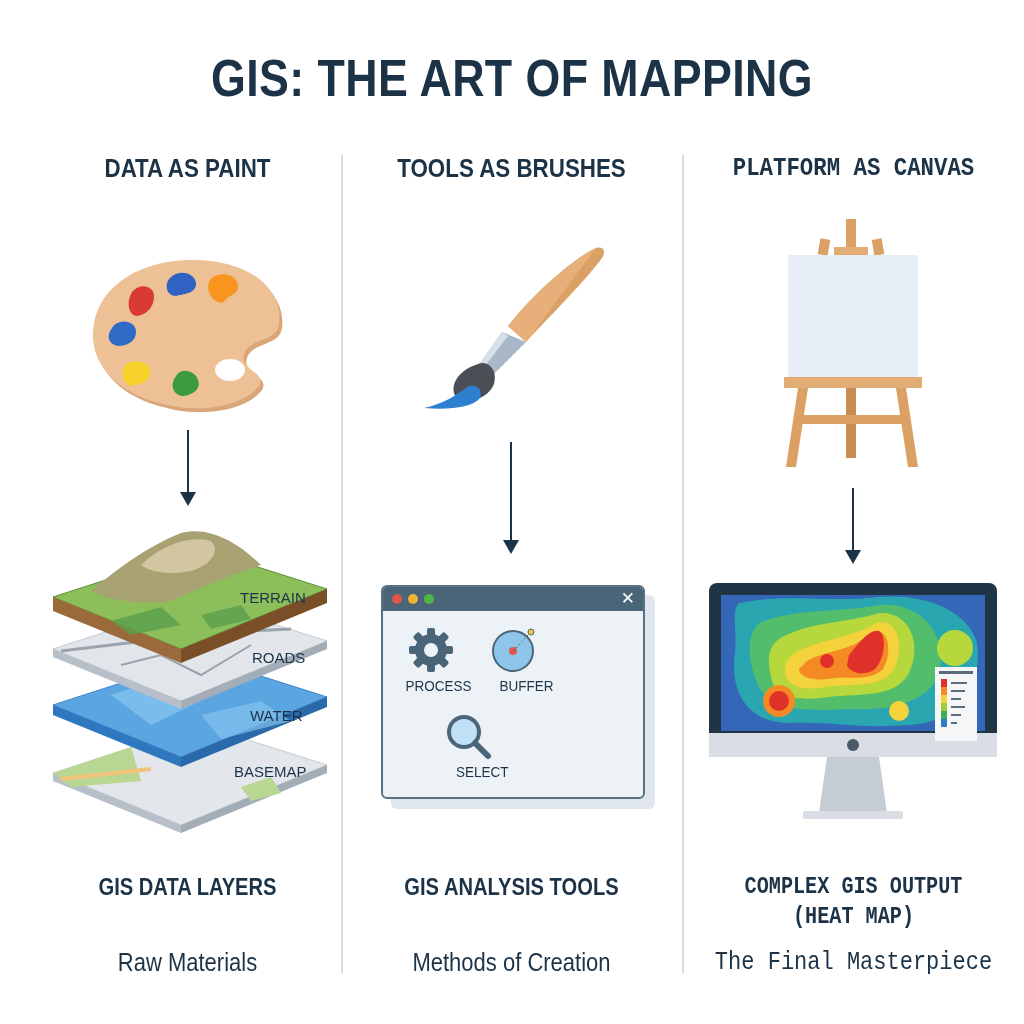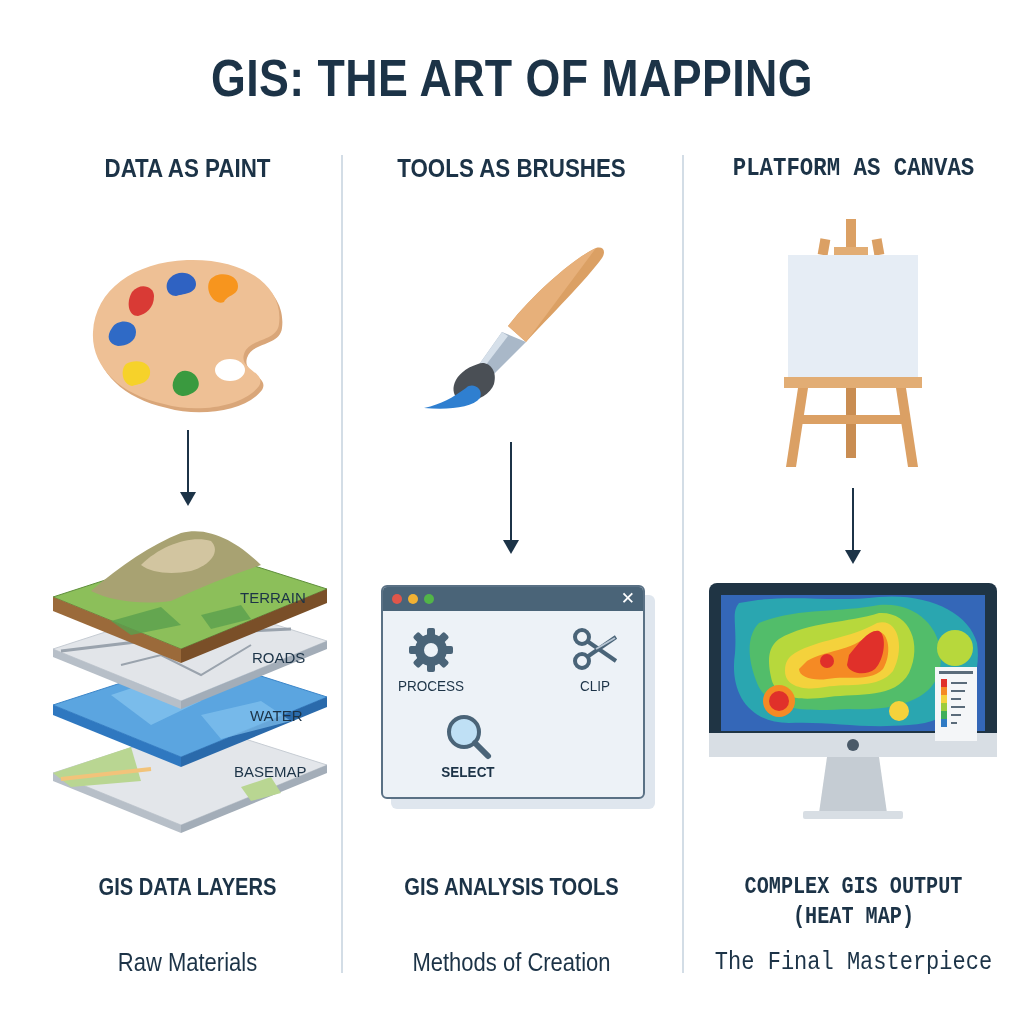--- a/index.html
+++ b/index.html
@@ -12,21 +12,21 @@
   .col-sub{position:absolute;top:948px;left:0;width:100%;text-align:center;font-size:25px;color:#1c3347;transform:scaleX(0.88);}
   .arrow{position:absolute;width:2px;background:#1c3347;}
   .arrow::after{content:"";position:absolute;left:-7px;bottom:-12px;border-left:8px solid transparent;border-right:8px solid transparent;border-top:14px solid #1c3347;}
   svg{position:absolute;overflow:visible;}
   .layer-label{font-family:"Liberation Sans",sans-serif;font-size:15px;fill:#1c3347;}
   
   .tool-win{position:absolute;left:381px;top:585px;width:260px;height:210px;background:#edf2f7;border:2px solid #5a7185;border-radius:6px;box-shadow:10px 10px 0 #dfe6ee;overflow:hidden;}
   .tool-titlebar{height:24px;background:#4a6478;position:relative;}
   .dot{position:absolute;top:7px;width:10px;height:10px;border-radius:50%;}
   .close-x{position:absolute;right:8px;top:1px;color:#ffffff;font-size:17px;}
-  .tool{position:absolute;width:90px;text-align:center;}
+  .tool{position:absolute;width:90px;text-align:right;}
   .tool-label{font-size:15px;color:#1c3347;transform:scaleX(0.9);display:block;}
   .tool svg{position:relative;display:block;margin:0 auto 4px auto;}
 </style>
 </head>
 <body>
 
 <div class="title">GIS: THE ART OF MAPPING</div>
 
 <div class="divider" style="left:341px;"></div>
 <div class="divider" style="left:682px;"></div>
@@ -125,31 +125,30 @@
         <rect x="19" y="1" width="8" height="44" rx="2"></rect>
         <rect x="1" y="19" width="44" height="8" rx="2"></rect>
         <rect x="19" y="1" width="8" height="44" rx="2" transform="rotate(45 23 23)"></rect>
         <rect x="19" y="1" width="8" height="44" rx="2" transform="rotate(-45 23 23)"></rect>
         <circle cx="23" cy="23" r="16"></circle>
       </g>
       <circle cx="23" cy="23" r="7" fill="#edf2f7"></circle>
     </svg>
     <span class="tool-label">PROCESS</span>
   </div>
-  <div class="tool" style="left:167px;top:40px;">
+  <div class="tool" style="left:85px;top:40px;">
     <svg width="46" height="46" viewBox="0 0 46 46">
-      <circle cx="10" cy="10" r="7" fill="none" stroke="#4a6478" stroke-width="4"></circle>
-      <circle cx="10" cy="34" r="7" fill="none" stroke="#4a6478" stroke-width="4"></circle>
-      <line x1="15" y1="14" x2="44" y2="34" stroke="#4a6478" stroke-width="4"></line>
-      <line x1="15" y1="30" x2="44" y2="10" stroke="#4a6478" stroke-width="4"></line>
-      <line x1="24" y1="22" x2="43" y2="11" stroke="#b8c6d4" stroke-width="2"></line>
+      <circle cx="23" cy="24" r="20" fill="#8ec5ea" stroke="#4a6478" stroke-width="2"></circle>
+      <circle cx="23" cy="24" r="4" fill="#e0564a"></circle>
+      <line x1="23" y1="24" x2="40" y2="6" stroke="#4a6478" stroke-dasharray="2 2"></line>
+      <circle cx="41" cy="5" r="3" fill="#f2c63a" stroke="#4a6478"></circle>
     </svg>
-    <span class="tool-label">CLIP</span>
-  </div>
-  <div class="tool" style="left:40px;top:126px;font-weight:bold;">
+    <span class="tool-label">BUFFER</span>
+  </div>
+  <div class="tool" style="left:40px;top:126px;">
     <svg width="46" height="46" viewBox="0 0 46 46">
       <circle cx="19" cy="19" r="15" fill="#bfe0f5" stroke="#4a6478" stroke-width="4"></circle>
       <line x1="30" y1="30" x2="43" y2="43" stroke="#4a6478" stroke-width="6" stroke-linecap="round"></line>
     </svg>
     <span class="tool-label">SELECT</span>
   </div>
 </div>
 
 <div class="col" style="left:683px;font-family:Liberation Mono, monospace;">
   <div class="col-head">PLATFORM AS CANVAS</div>

